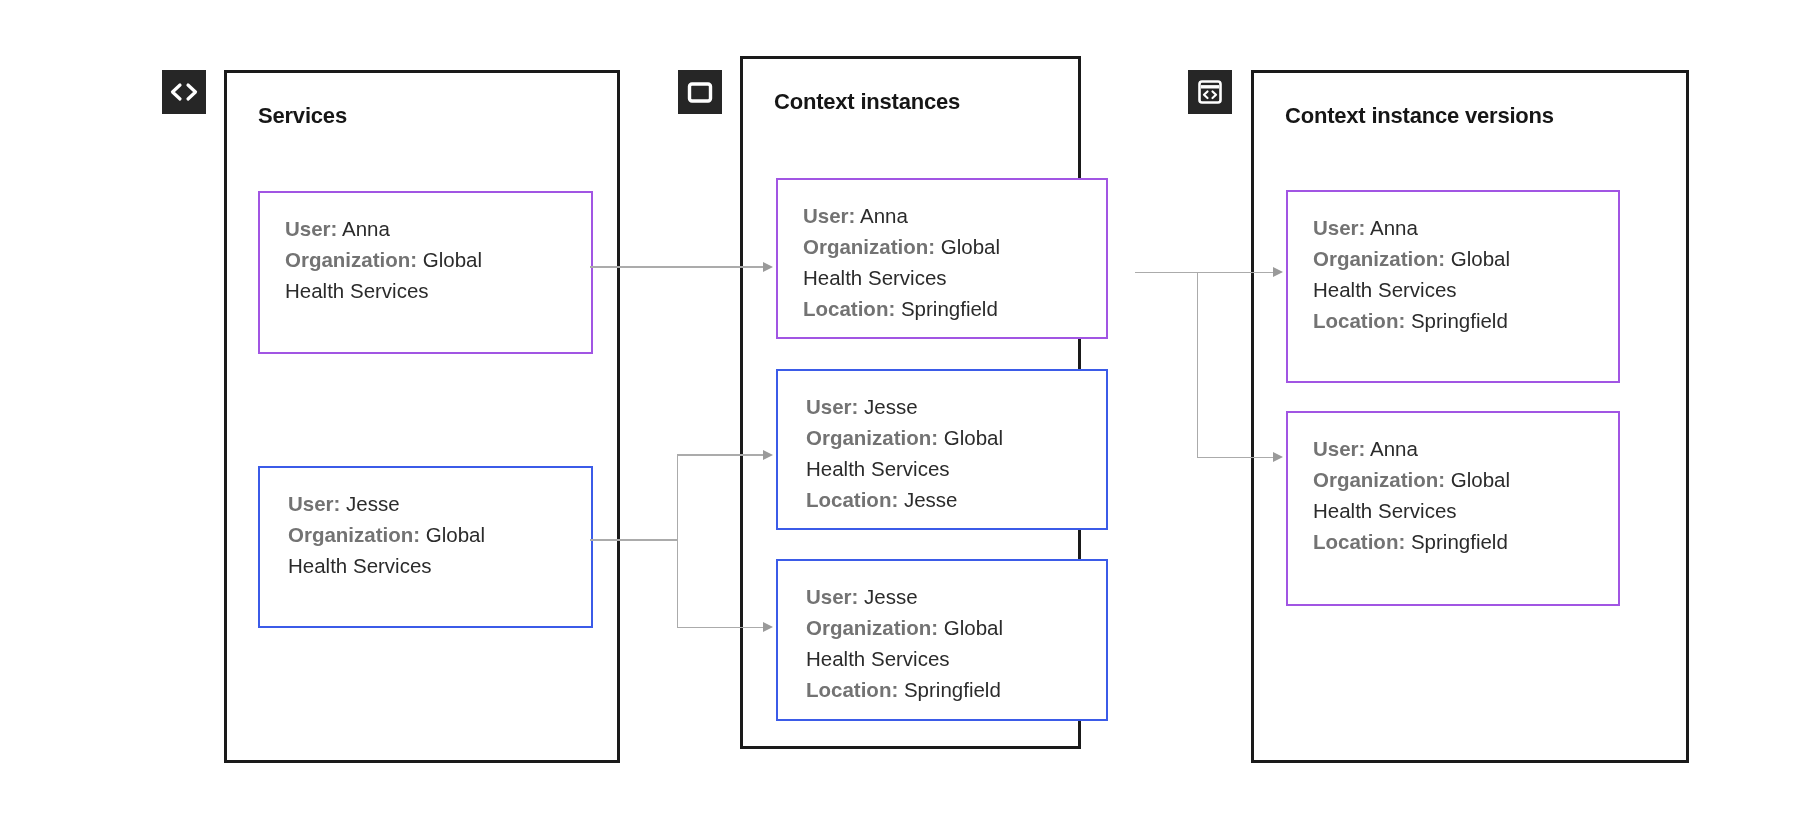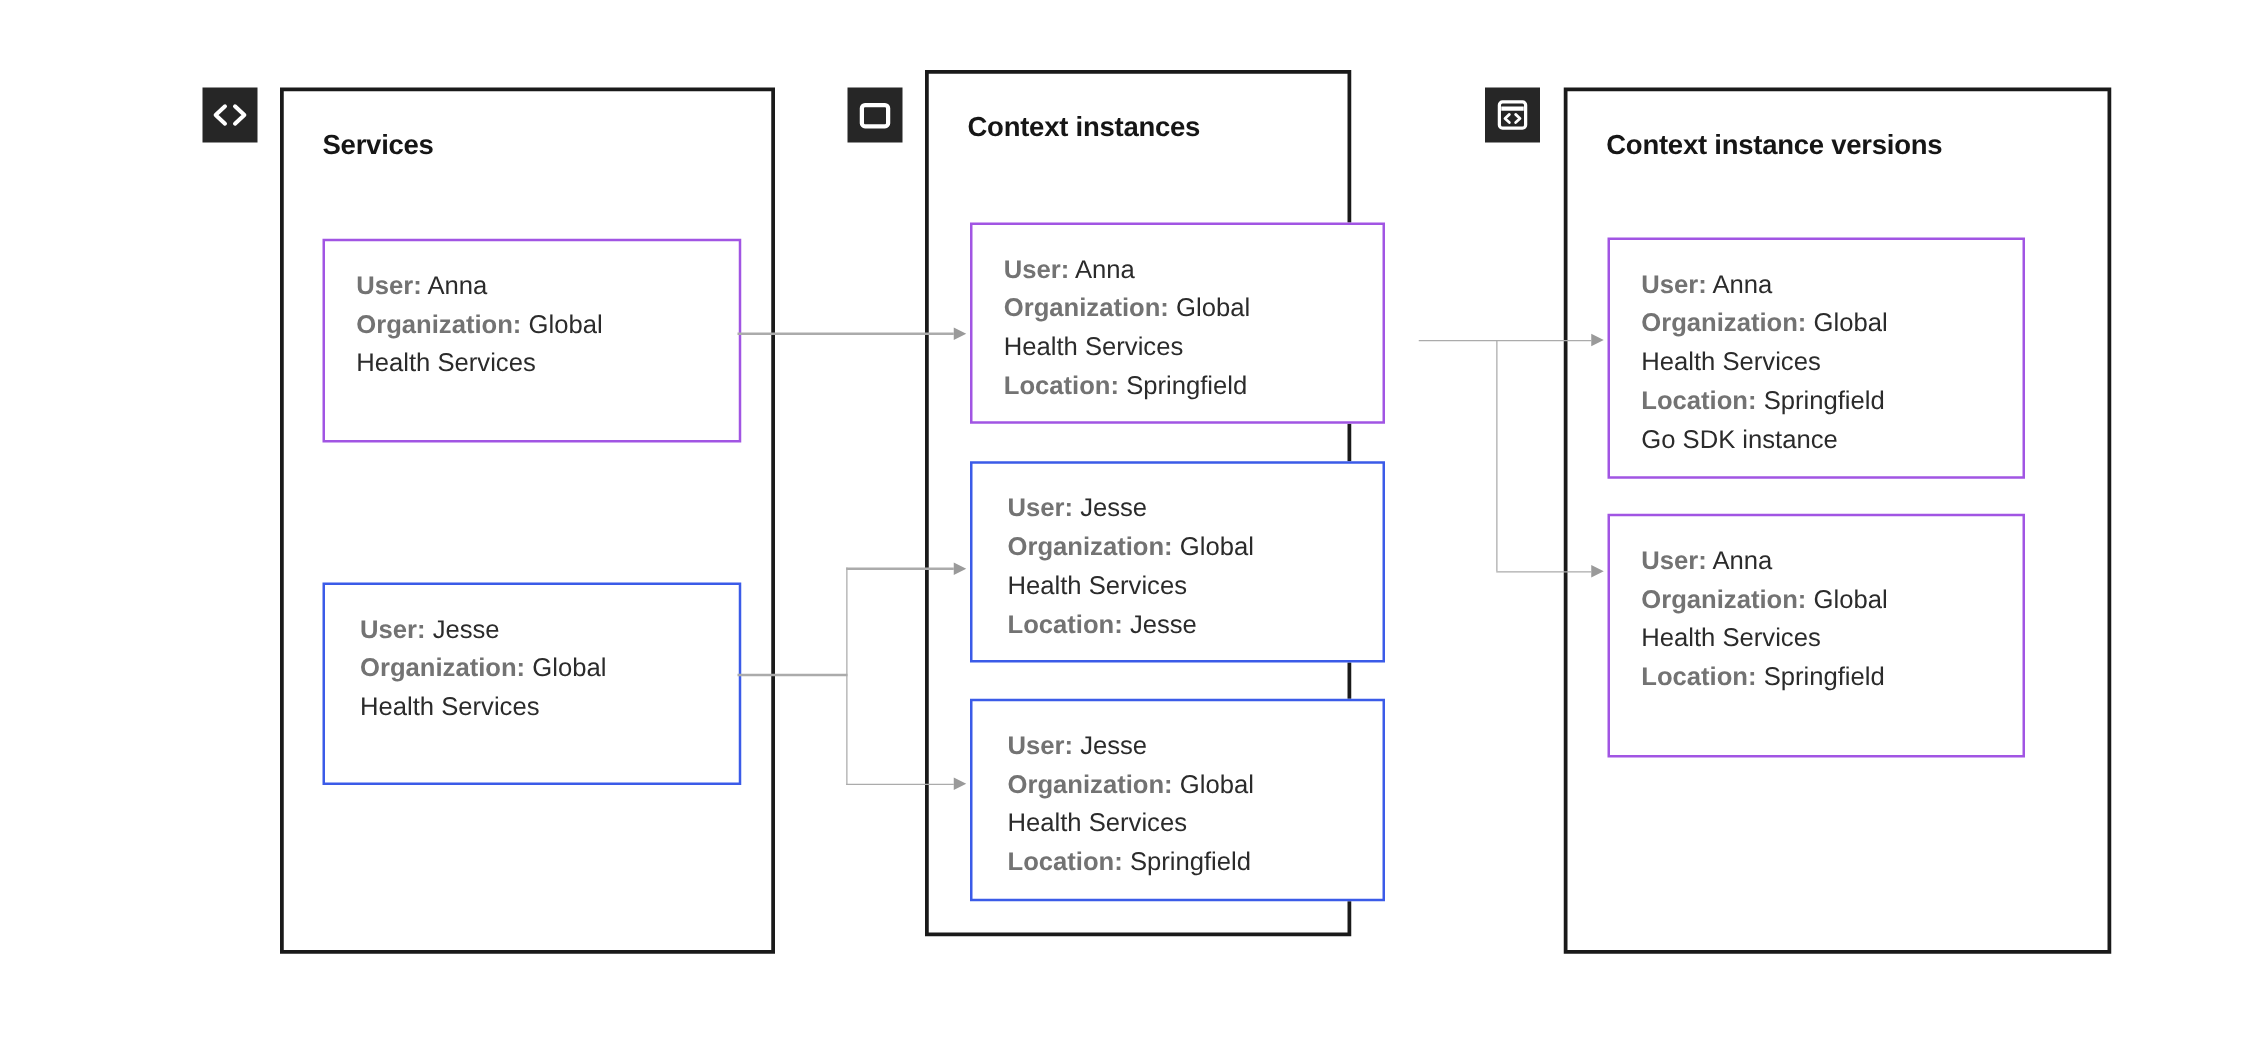--- a/index.html
+++ b/index.html
@@ -139,21 +139,20 @@
       </div>
   </div>
 
   <div class="panel" id="panel-versions">
     <div class="panel-title">Context instance versions</div>
     <div class="card purple" id="card-2-0">
         <div class="card-line"><span class="b">User:</span><span> Anna</span></div>
         <div class="card-line"><span class="b">Organization:</span><span> Global</span></div>
         <div class="card-line"><span>Health Services</span></div>
         <div class="card-line"><span class="b">Location:</span><span> Springfield</span></div>
-        <div class="card-line"><span>Go SDK instance</span></div>
       </div>
     <div class="card purple" id="card-2-1">
         <div class="card-line"><span class="b">User:</span><span> Anna</span></div>
         <div class="card-line"><span class="b">Organization:</span><span> Global</span></div>
         <div class="card-line"><span>Health Services</span></div>
         <div class="card-line"><span class="b">Location:</span><span> Springfield</span></div>
       </div>
   </div>
 
   <div class="seg h" style="left:590px;top:266px;width:173px;"></div>

